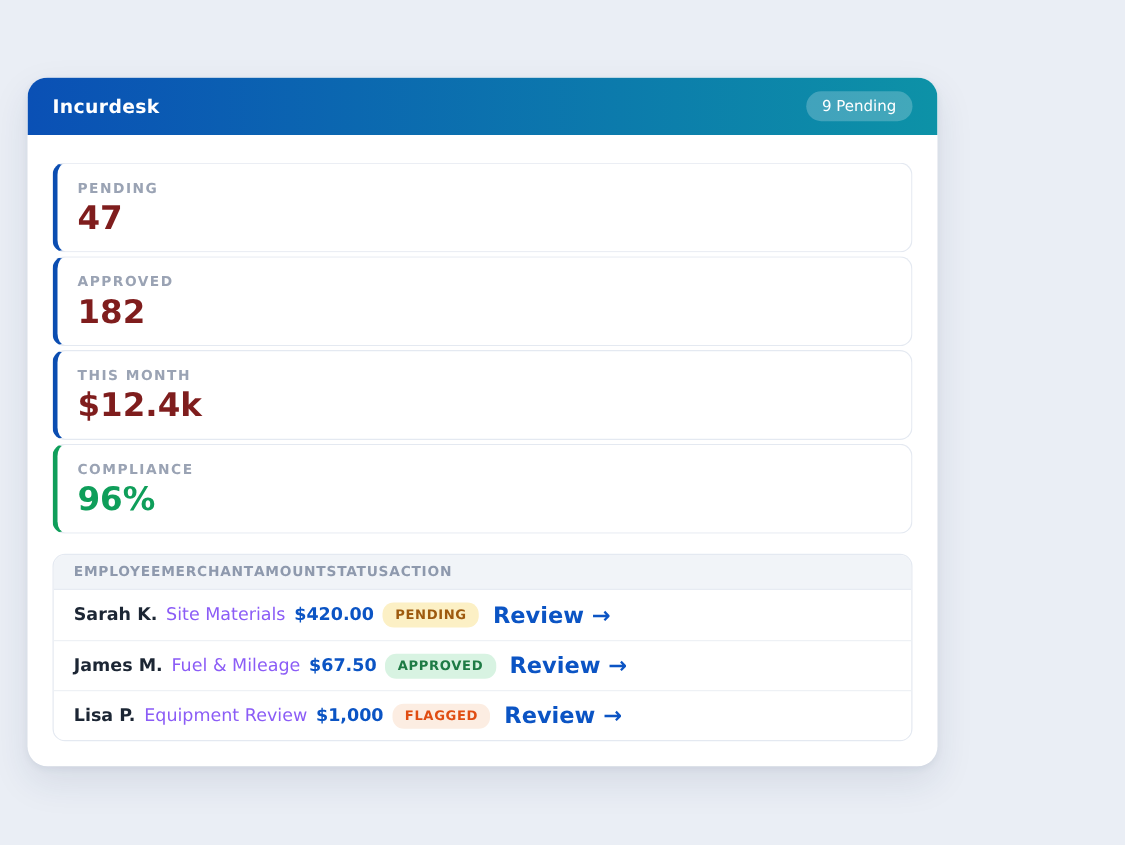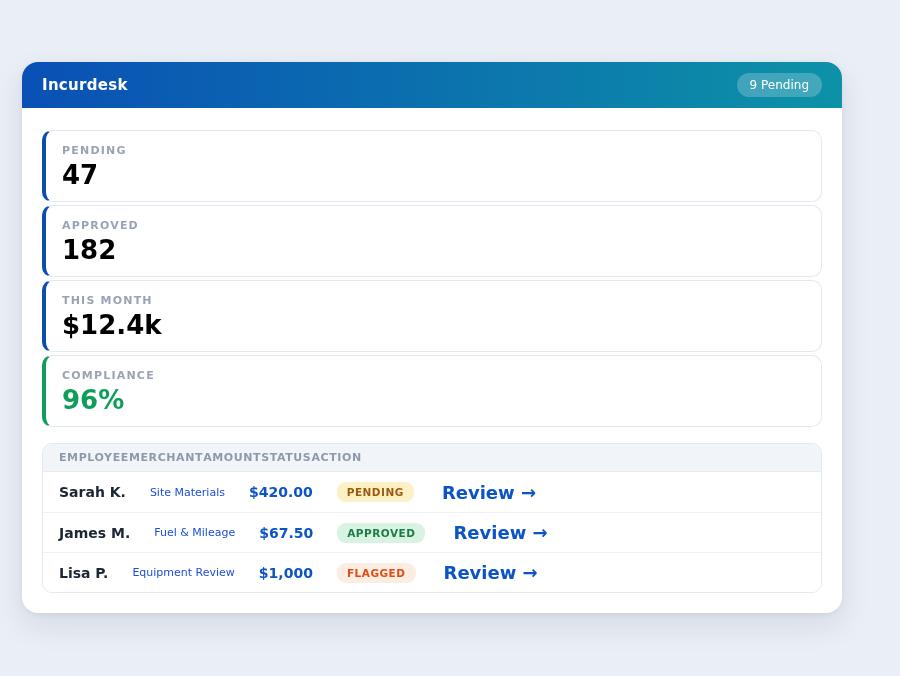--- a/index.html
+++ b/index.html
@@ -6,21 +6,21 @@
   html, body { width: 900px; height: 676px; }
   body {
     background: #eaeef5;
     font-family: "DejaVu Sans", sans-serif;
     position: relative;
   }
   .app-card {
     position: absolute;
     left: 22px;
     top: 62px;
-    width: 820px;
+    width: 728px;
     border-radius: 16px;
     background: #ffffff;
     box-shadow: 0 12px 30px rgba(30, 50, 90, 0.10), 0 2px 6px rgba(30, 50, 90, 0.06);
     overflow: hidden;
   }
   .app-header {
     height: 46px;
     background: linear-gradient(90deg, #0a50b5 0%, #0d92a7 100%);
     display: flex;
     align-items: center;
@@ -58,21 +58,21 @@
     font-size: 11px;
     font-weight: bold;
     letter-spacing: 1.2px;
     color: #9aa3b4;
     text-transform: uppercase;
   }
   .stat-value {
     margin-top: 4px;
     font-size: 26px;
     font-weight: bold;
-    color: #000000;
+    color: #7f1d1d;
     line-height: 1.1;
   }
   .stat-card.green .stat-value { color: #0f9e5a; }
   .table-wrap {
     margin-top: 16px;
     border: 1px solid #e4e9f1;
     border-radius: 10px;
     overflow: hidden;
   }
   .table-head {
@@ -88,26 +88,26 @@
     font-weight: bold;
     letter-spacing: 0.6px;
     color: #8e99ad;
     text-transform: uppercase;
   }
   .table-row {
     display: flex;
     align-items: center;
     height: 40px;
     padding: 0 16px;
-    gap: 24px;
+    gap: 7px;
     background: #ffffff;
   }
   .table-row + .table-row { border-top: 1px solid #eef1f5; }
   .cell-employee { font-size: 14px; font-weight: bold; color: #1c2634; }
-  .cell-merchant { font-size: 11px; color: #1d4ed8; }
+  .cell-merchant { font-size: 14px; color: #8b5cf6; }
   .cell-amount { font-size: 14px; font-weight: bold; color: #0b54c4; }
   .status-badge {
     font-size: 10.5px;
     font-weight: bold;
     letter-spacing: 0.5px;
     padding: 4px 10px;
     border-radius: 9px;
     text-transform: uppercase;
   }
   .status-badge.pending  { background: #fcf0c5; color: #9e5a0e; }

